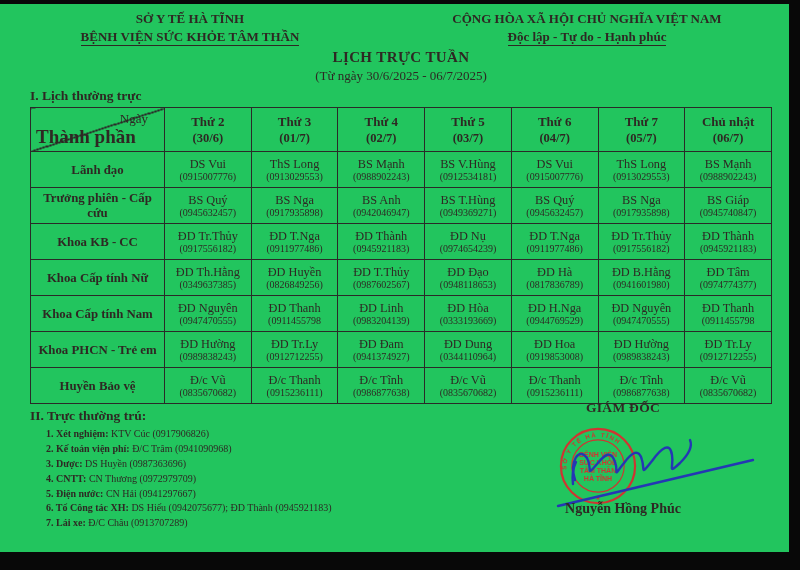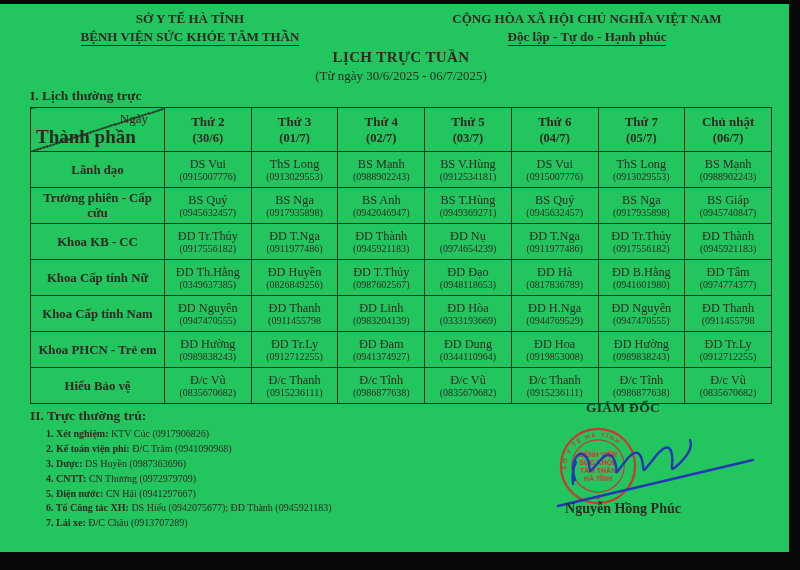--- a/index.html
+++ b/index.html
@@ -313,21 +313,21 @@
             <td>
               <div class="nm">ĐD Hường</div>
               <div class="ph">(0989838243)</div>
             </td>
             <td>
               <div class="nm">ĐD Tr.Ly</div>
               <div class="ph">(0912712255)</div>
             </td>
           </tr>
           <tr>
-            <th class="row-label">Hiếu Bảo vệ</th>
+            <th class="row-label">Huyền Bảo vệ</th>
             <td>
               <div class="nm">Đ/c Vũ</div>
               <div class="ph">(0835670682)</div>
             </td>
             <td>
               <div class="nm">Đ/c Thanh</div>
               <div class="ph">(0915236111)</div>
             </td>
             <td>
               <div class="nm">Đ/c Tĩnh</div>

